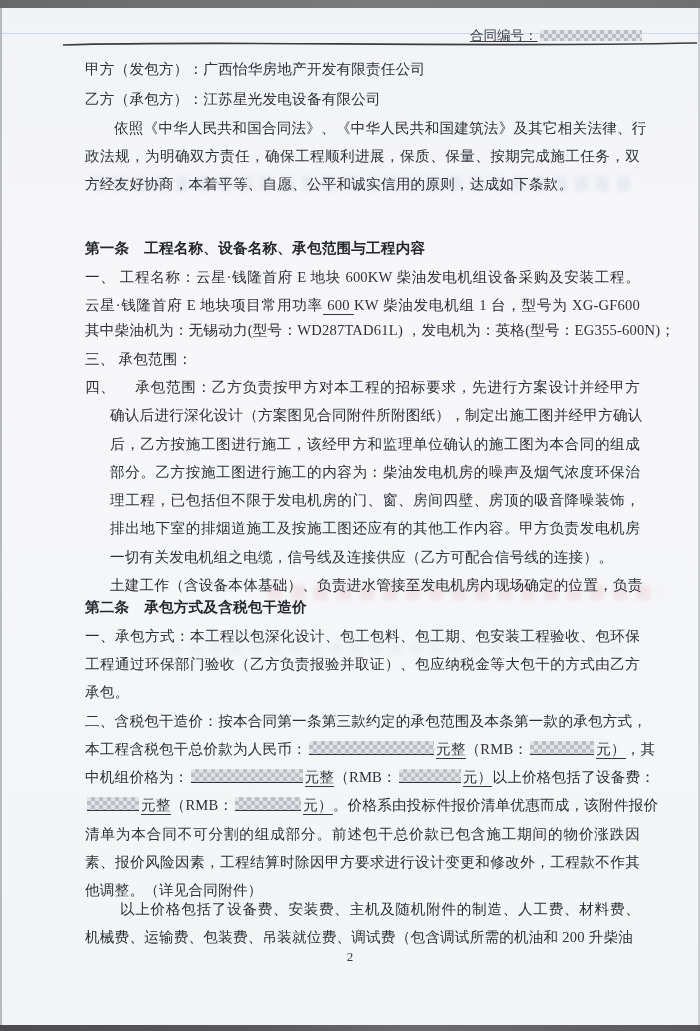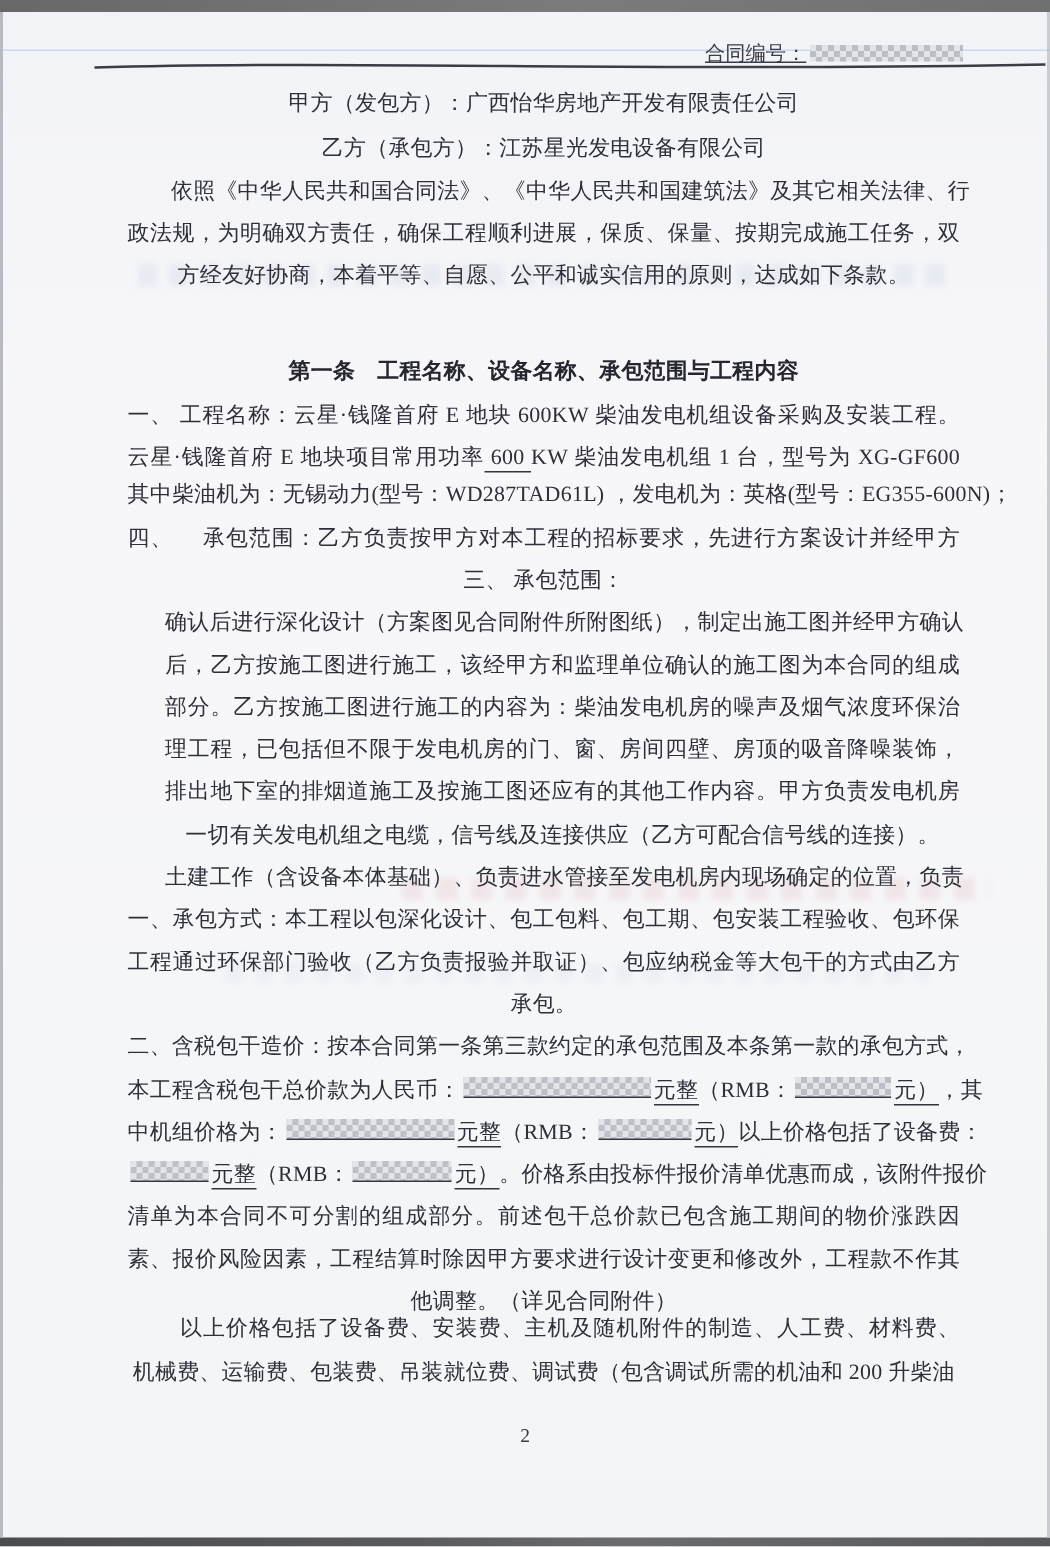--- a/index.html
+++ b/index.html
@@ -17,21 +17,21 @@
   
   .hdr-label{position:absolute;top:27px;left:470px;font-size:13.5px;color:#3a3b46;white-space:nowrap;text-decoration:underline;}
   .hdr-redact{display:inline-block;vertical-align:-1px;margin-left:3px;}
   .blue-hairline{position:absolute;top:33px;left:0;width:700px;height:1px;background:rgba(150,185,220,.45);}
   .hdr-line-svg{position:absolute;top:0;left:0;}
 
   
   .textcol{position:absolute;left:85px;top:55px;width:555px;color:#2e2f38;}
   .ln{
     margin:0;height:28.3px;line-height:28.3px;font-size:14.6px;
-    white-space:nowrap;letter-spacing:0.2px;text-align:center;
+    white-space:nowrap;letter-spacing:0.2px;
   }
   .j{text-align:justify;text-align-last:justify;}
   .b{font-weight:700;color:#25262e;margin-top:36px;}
   .ind{padding-left:25px;}
   .ind35{padding-left:35px;}
   .m-up2{margin-top:2px;}
   .m-dn3{margin-top:-3px;}
   .m-dn6{margin-top:-6px;}
   .m-dn10{margin-top:-10px;}
 
@@ -88,31 +88,32 @@
     <p class="ln j" style="text-indent:29px">依照《中华人民共和国合同法》、《中华人民共和国建筑法》及其它相关法律、行</p>
     <p class="ln j">政法规，为明确双方责任，确保工程顺利进展，保质、保量、按期完成施工任务，双</p>
     <p class="ln">方经友好协商，本着平等、自愿、公平和诚实信用的原则，达成如下条款。</p>
 
     <p class="ln b">第一条　工程名称、设备名称、承包范围与工程内容</p>
     <p class="ln j">一、 工程名称：云星·钱隆首府 E 地块 600KW 柴油发电机组设备采购及安装工程。</p>
 
     <p class="ln j"><span>云星·钱隆首府 E 地块项目常用功率</span><span class="u"> 600 </span><span>KW 柴油发电机组 1 台，型号为 XG-GF600</span></p>
     <p class="ln j m-dn3">其中柴油机为：无锡动力(型号：WD287TAD61L) ，发电机为：英格(型号：EG355-600N)；</p>
 
+    <p class="ln">三、 承包范围：</p>
+
     <p class="ln j">四、　 承包范围：乙方负责按甲方对本工程的招标要求，先进行方案设计并经甲方</p>
-
-    <p class="ln">三、 承包范围：</p>
     <p class="ln j ind">确认后进行深化设计（方案图见合同附件所附图纸），制定出施工图并经甲方确认</p>
     <p class="ln j ind">后，乙方按施工图进行施工，该经甲方和监理单位确认的施工图为本合同的组成</p>
     <p class="ln j ind">部分。乙方按施工图进行施工的内容为：柴油发电机房的噪声及烟气浓度环保治</p>
     <p class="ln j ind">理工程，已包括但不限于发电机房的门、窗、房间四壁、房顶的吸音降噪装饰，</p>
     <p class="ln j ind">排出地下室的排烟道施工及按施工图还应有的其他工作内容。甲方负责发电机房</p>
     <p class="ln ind">一切有关发电机组之电缆，信号线及连接供应（乙方可配合信号线的连接）。</p>
     <p class="ln j ind">土建工作（含设备本体基础）、负责进水管接至发电机房内现场确定的位置，负责</p>
 
+    <p class="ln b m-dn6">第二条　承包方式及含税包干造价</p>
     <p class="ln j">一、承包方式：本工程以包深化设计、包工包料、包工期、包安装工程验收、包环保</p>
     <p class="ln j">工程通过环保部门验收（乙方负责报验并取证）、包应纳税金等大包干的方式由乙方</p>
     <p class="ln">承包。</p>
 
     <p class="ln j">二、含税包干造价：按本合同第一条第三款约定的承包范围及本条第一款的承包方式，</p>
 
     <p class="ln j"><span>本工程含税包干总价款为人民币：</span><span class="redact ru w125"></span><span class="u">元整</span><span>（RMB：</span><span class="redact ru w64"></span><span class="u">元）</span><span>，其</span></p>
 
     <p class="ln j"><span>中机组价格为：</span><span class="redact ru w112"></span><span class="u">元整</span><span>（RMB：</span><span class="redact ru w62"></span><span class="u">元）</span><span>以上价格包括了设备费：</span></p>
 

